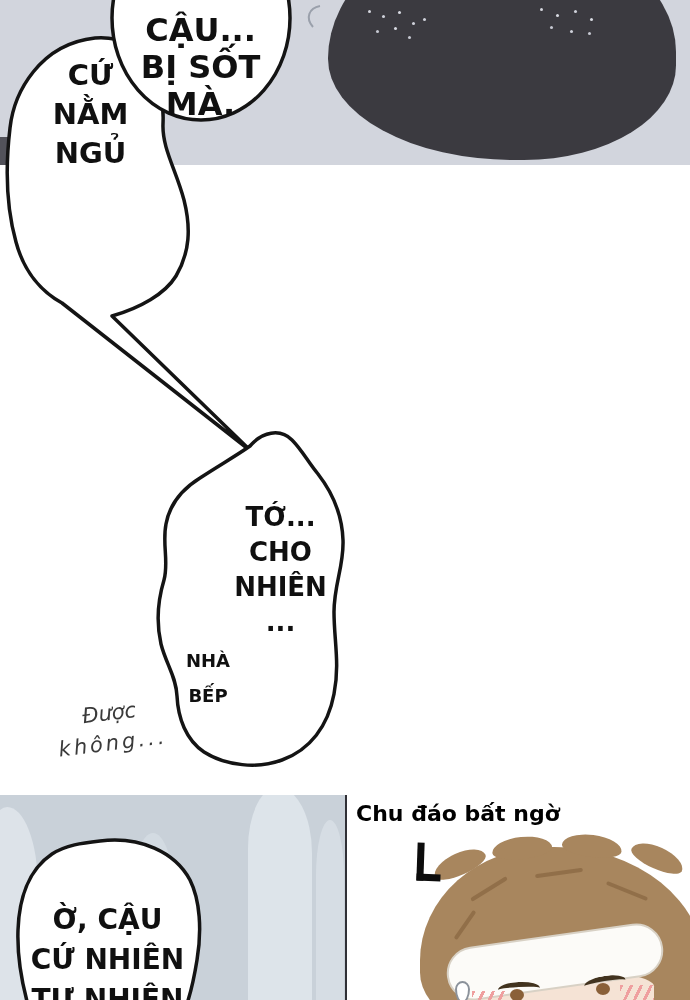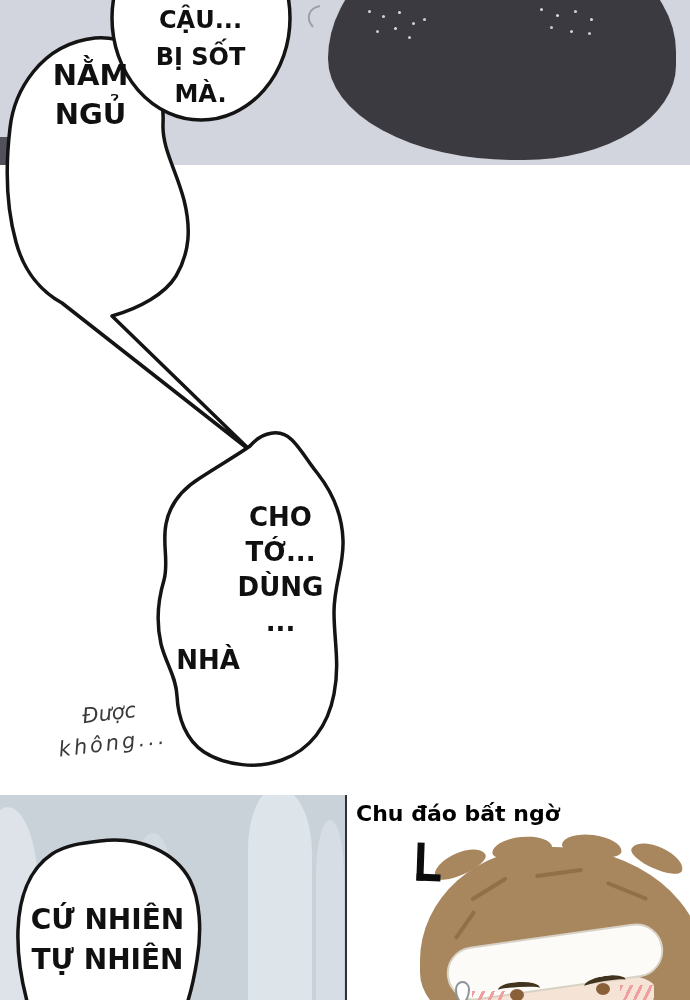--- a/index.html
+++ b/index.html
@@ -58,24 +58,24 @@
     border:2px solid #8b929b;border-radius:50% 50% 50% 50%/38% 38% 62% 62%}
 
   
   .overlay{position:absolute;left:0;top:0;z-index:4;pointer-events:none}
   .overlay path,.overlay ellipse{fill:#ffffff;stroke:#141414;stroke-width:3.5;stroke-linejoin:round}
   .overlay .mark{fill:none;stroke:#9aa0ab;stroke-width:2}
 
   
   .btxt{position:absolute;color:#101010;font-weight:bold;text-align:center;z-index:5}
   .btxt .ln{white-space:nowrap}
-  .fever{left:118px;top:2px;width:165px;font-size:24px;line-height:37px}
+  .fever{left:118px;top:12px;width:165px;font-size:32px;line-height:37px}
   .sleep{left:18px;top:56px;width:145px;font-size:29px;line-height:39px}
   .kitchenA{left:213px;top:500px;width:135px;font-size:26px;line-height:35px}
-  .kitchenB{left:143px;top:643px;width:130px;font-size:26px;line-height:35px}
+  .kitchenB{left:143px;top:643px;width:130px;font-size:18px;line-height:35px}
   .reply{left:25px;top:900px;width:165px;font-size:28px;line-height:40px}
   .caption{position:absolute;left:356px;top:801px;font-size:22px;font-weight:bold;color:#000;
     z-index:5;white-space:nowrap}
   .lmark{position:absolute;left:417px;top:843px;width:24px;height:38px;border-left:7px solid #0c0c0c;
     border-bottom:7px solid #0c0c0c;z-index:5;transform:rotate(2deg)}
   .handw{position:absolute;left:46px;top:698px;width:130px;color:#3a3a3a;font-size:21px;font-style:italic;
     transform:rotate(-7deg);z-index:5;text-align:center;line-height:30px}
   .handw .ln2{letter-spacing:3px}
 </style>
 </head>
@@ -137,36 +137,39 @@
     <path class="mark" d="M 320 6 C 309 8 305 18 313 27"></path>
   </svg>
 
   <div class="btxt fever">
     <div class="ln">CẬU...</div>
     <div class="ln">BỊ SỐT</div>
     <div class="ln">MÀ.</div>
   </div>
 
   <div class="btxt sleep">
+    <div class="ln">CỨ</div>
     <div class="ln">NẰM</div>
     <div class="ln">NGỦ</div>
   </div>
 
   <div class="btxt kitchenA">
+    <div class="ln">TỚ...</div>
     <div class="ln">CHO</div>
-    <div class="ln">TỚ...</div>
-    <div class="ln">DÙNG</div>
+    <div class="ln">NHIÊN</div>
     <div class="ln">...</div>
   </div>
 
   <div class="btxt kitchenB">
     <div class="ln">NHÀ</div>
+    <div class="ln">BẾP</div>
   </div>
 
   <div class="btxt reply">
+    <div class="ln">Ờ, CẬU</div>
     <div class="ln">CỨ NHIÊN</div>
     <div class="ln">TỰ NHIÊN</div>
   </div>
 
   <div class="handw">
     <div class="ln1">Được</div>
     <div class="ln2">không...</div>
   </div>
 
   <div class="caption">Chu đáo bất ngờ</div>

